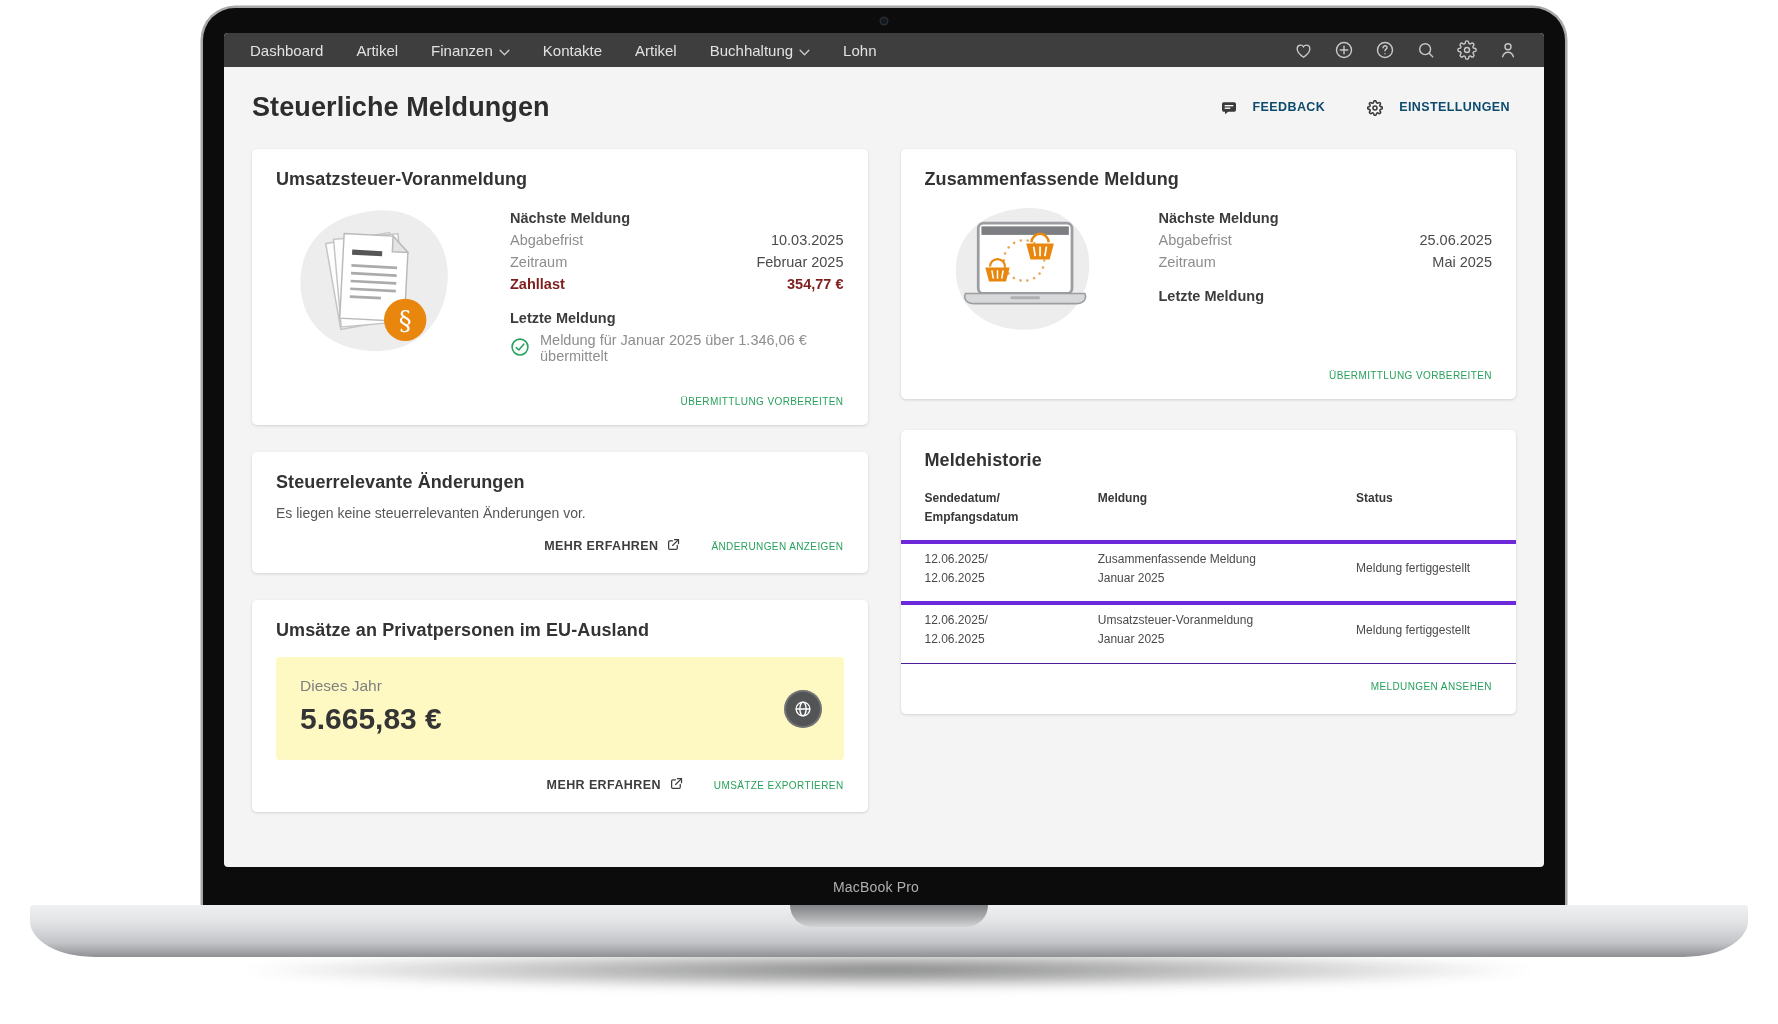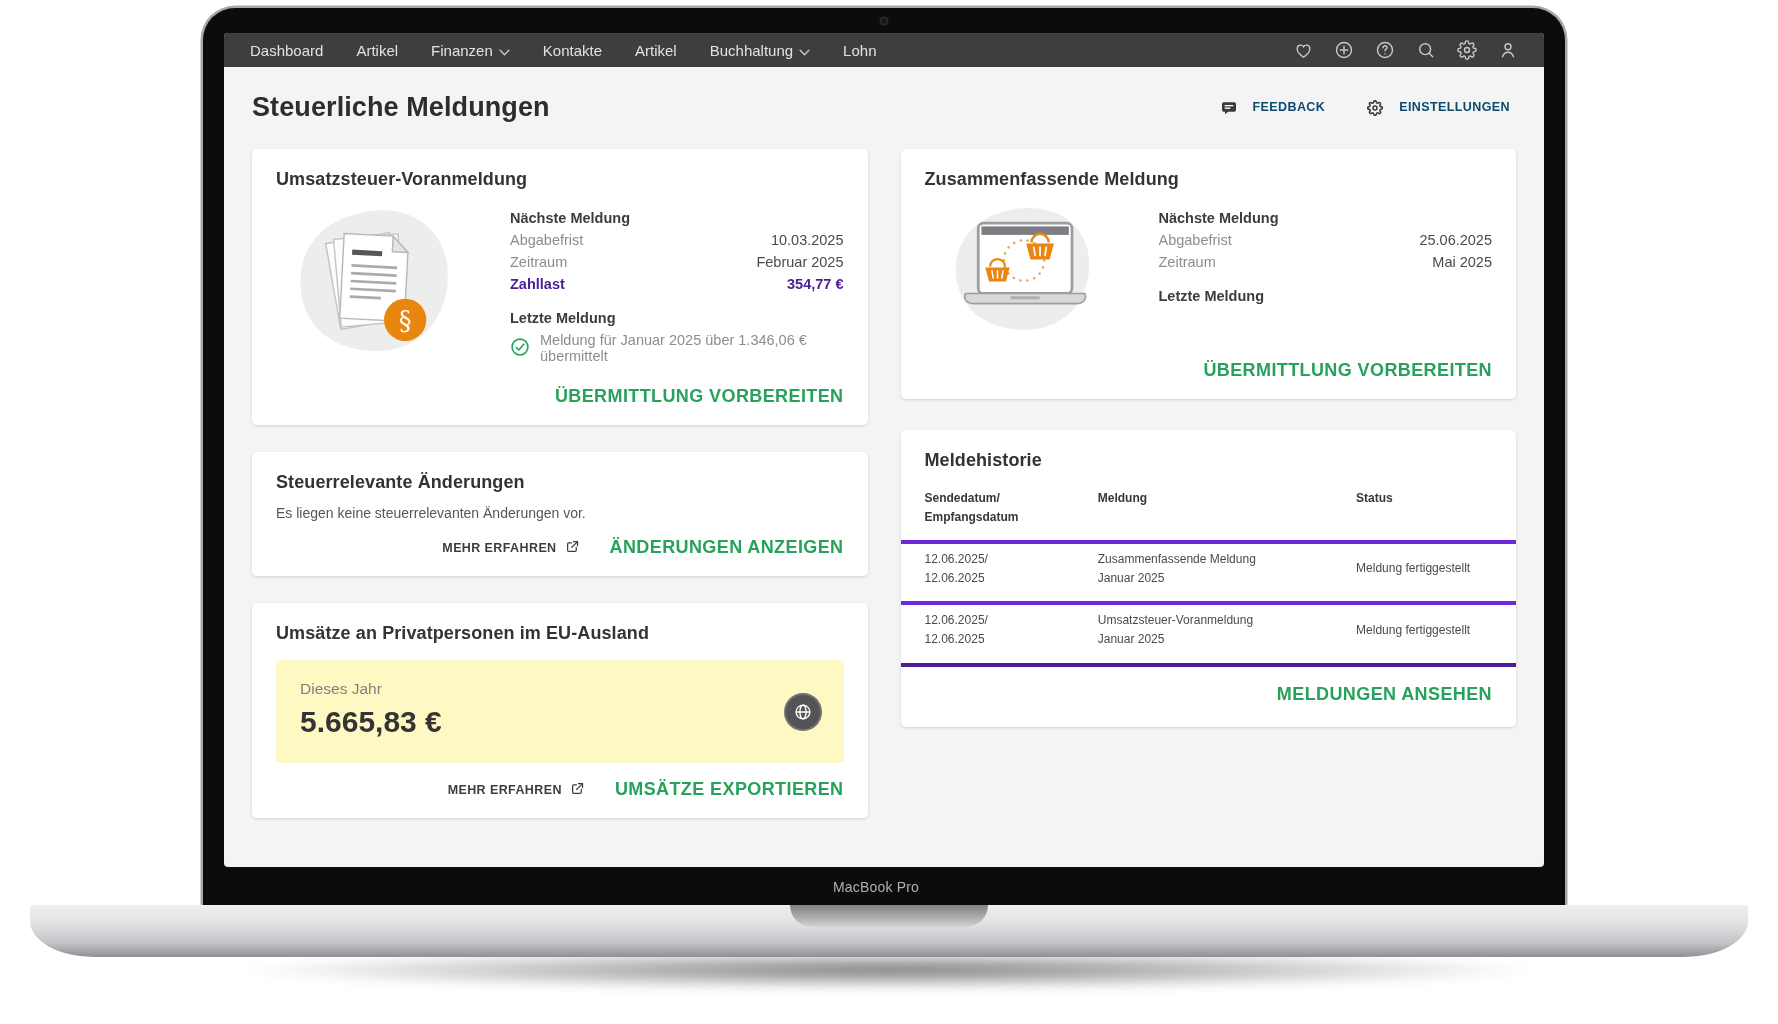--- a/index.html
+++ b/index.html
@@ -52,28 +52,28 @@
     padding:20px 24px 18px;display:flex;flex-direction:column;}
   .card-title{margin:0;font-size:18px;font-weight:700;color:#333;letter-spacing:.1px;}
 
   .split{display:flex;gap:38px;margin-top:14px;}
   .illus{flex:none;width:196px;display:flex;justify-content:center;align-items:flex-start;}
   .details{flex:1;padding-top:6px;}
   .sec-label{font-size:14.5px;font-weight:700;color:#3c3c3c;margin-bottom:3px;}
   .sec-label.mt{margin-top:15px;}
   .drow{display:flex;justify-content:space-between;font-size:14.5px;color:#8d8d8d;line-height:1.52;}
   .drow .val{color:#4b4b4b;text-align:right;}
-  .drow.bold,.drow.bold .val{font-weight:700;color:#4c1d95;}
+  .drow.bold,.drow.bold .val{font-weight:700;color:#7f1d1d;}
   .status-line{display:flex;align-items:center;gap:10px;margin-top:6px;
     font-size:14.5px;color:#8d8d8d;}
   .status-line svg{flex:none;}
 
   .card-actions{display:flex;justify-content:flex-end;align-items:center;gap:30px;margin-top:auto;
     padding-top:16px;}
-  .green-link{color:#27a15c;font-size:18px;font-weight:700;letter-spacing:.4px;
+  .green-link{color:#27a15c;font-size:10px;font-weight:400;letter-spacing:.4px;
     text-decoration:none;cursor:pointer;white-space:nowrap;text-align:center;}
   .dark-link{display:flex;align-items:center;gap:8px;color:#3d3d3d;font-size:12.5px;font-weight:700;
     letter-spacing:.4px;text-decoration:none;cursor:pointer;white-space:nowrap;}
 
   .empty-text{margin:12px 0 0;font-size:14px;color:#565656;}
 
   .amount-panel{position:relative;margin-top:16px;background:#fef9c3;border-radius:4px;
     padding:20px 24px 24px;}
   .period-label{font-size:15.5px;color:#7f7f81;}
   .amount-value{font-size:30px;font-weight:700;color:#343434;margin-top:7px;}
@@ -81,21 +81,21 @@
     border-radius:50%;background:#525456;border:none;cursor:pointer;display:flex;align-items:center;
     justify-content:center;box-shadow:inset 0 0 0 2px rgba(255,255,255,.18);}
 
   
   .htable{margin:18px -24px 0;}
   .hrow{display:grid;grid-template-columns:27% 42% 31%;column-gap:20px;padding:0 24px;
     font-size:12px;line-height:1.55;color:#4a4a4a;}
   .hrow.head{font-weight:700;color:#383838;padding-bottom:14px;}
   .hrow.body{border-top:4px solid #6d28d9;padding-top:6px;padding-bottom:14px;align-items:center;}
   .cell div{white-space:nowrap;}
-  .history-actions{border-top:4px solid #4c1d95;margin:0 -24px;padding:17px 24px 4px;
+  .history-actions{border-top:1px solid #4c1d95;margin:0 -24px;padding:17px 24px 4px;
     display:flex;justify-content:flex-end;}
 </style>
 </head>
 <body>
 
 <div class="stage">
   <div class="floor-shadow"></div>
   <div class="laptop-base">
     <div class="base-notch"></div>
   </div>

